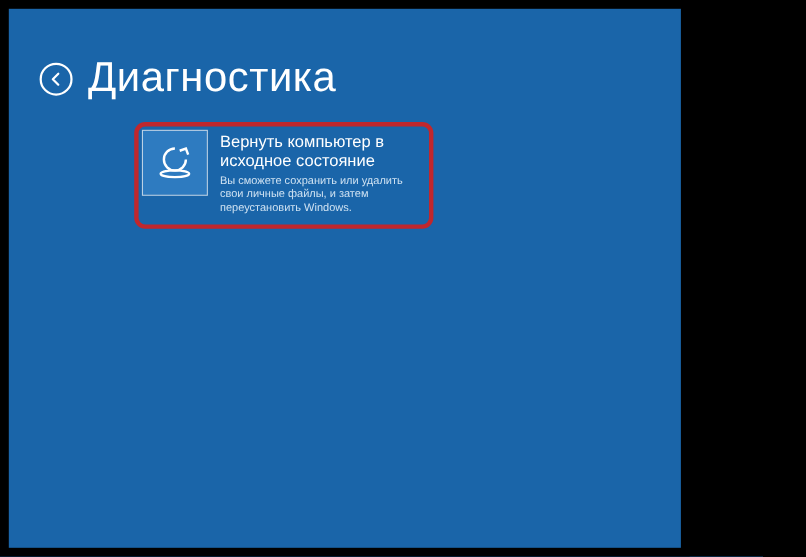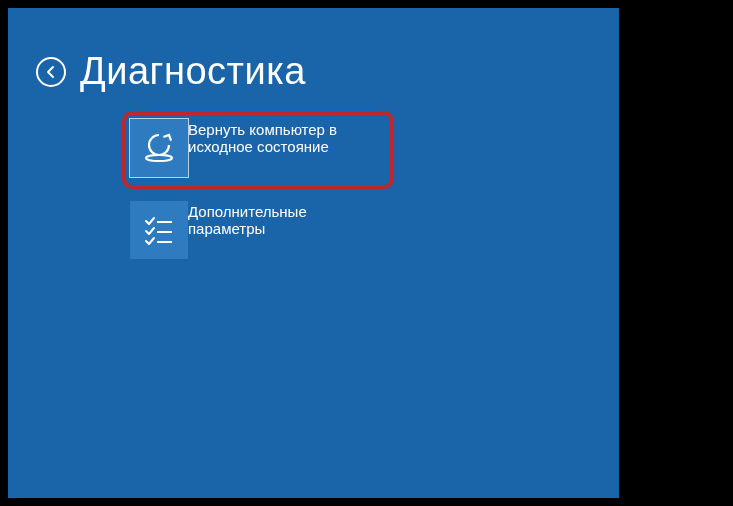--- a/index.html
+++ b/index.html
@@ -50,20 +50,21 @@
       margin-top: 18px;
       margin-left: 92px;
       display: flex;
       flex-direction: column;
       gap: 10px;
       width: 260px;
     }
     .option {
       display: flex;
       align-items: flex-start;
+      gap: 12px;
       cursor: pointer;
       padding: 2px 4px 6px 2px;
     }
     .option.highlighted {
       border: 4px solid #c0272d;
       border-radius: 10px;
       padding: 4px 6px 8px 4px;
       margin-left: -6px;
       margin-right: -6px;
     }
@@ -119,35 +120,21 @@
     <div class="option highlighted">
       <div class="icon-tile">
         <svg width="40" height="40" viewBox="0 0 40 40">
           <path d="M20 7 A10 10 0 1 0 30 17" stroke="#fff" stroke-width="2.2" fill="none"></path>
           <path d="M24 7 L30 7 L30 13" stroke="#fff" stroke-width="2.2" fill="none" transform="rotate(-20 30 7)"></path>
           <ellipse cx="20" cy="30" rx="13" ry="3" stroke="#fff" stroke-width="2" fill="none"></ellipse>
         </svg>
       </div>
       <div class="option-text">
         <div class="option-title">Вернуть компьютер в исходное состояние</div>
+        <div class="option-desc">Вы сможете сохранить или удалить свои личные файлы, и затем переустановить Windows.</div>
       </div>
     </div>
 
-    <div class="option">
-      <div class="icon-tile">
-        <svg width="38" height="38" viewBox="0 0 38 38">
-          <path d="M6 10 L9 13 L14 7" stroke="#fff" stroke-width="2" fill="none" stroke-linecap="round" stroke-linejoin="round"></path>
-          <line x1="17" y1="11" x2="32" y2="11" stroke="#fff" stroke-width="2"></line>
-          <path d="M6 20 L9 23 L14 17" stroke="#fff" stroke-width="2" fill="none" stroke-linecap="round" stroke-linejoin="round"></path>
-          <line x1="17" y1="21" x2="32" y2="21" stroke="#fff" stroke-width="2"></line>
-          <path d="M6 30 L9 33 L14 27" stroke="#fff" stroke-width="2" fill="none" stroke-linecap="round" stroke-linejoin="round"></path>
-          <line x1="17" y1="31" x2="32" y2="31" stroke="#fff" stroke-width="2"></line>
-        </svg>
-      </div>
-      <div class="option-text">
-        <div class="option-title">Дополнительные параметры</div>
-      </div>
-    </div>
 
   </div>
 
 </div>
 </div>
 
 </body></html>

